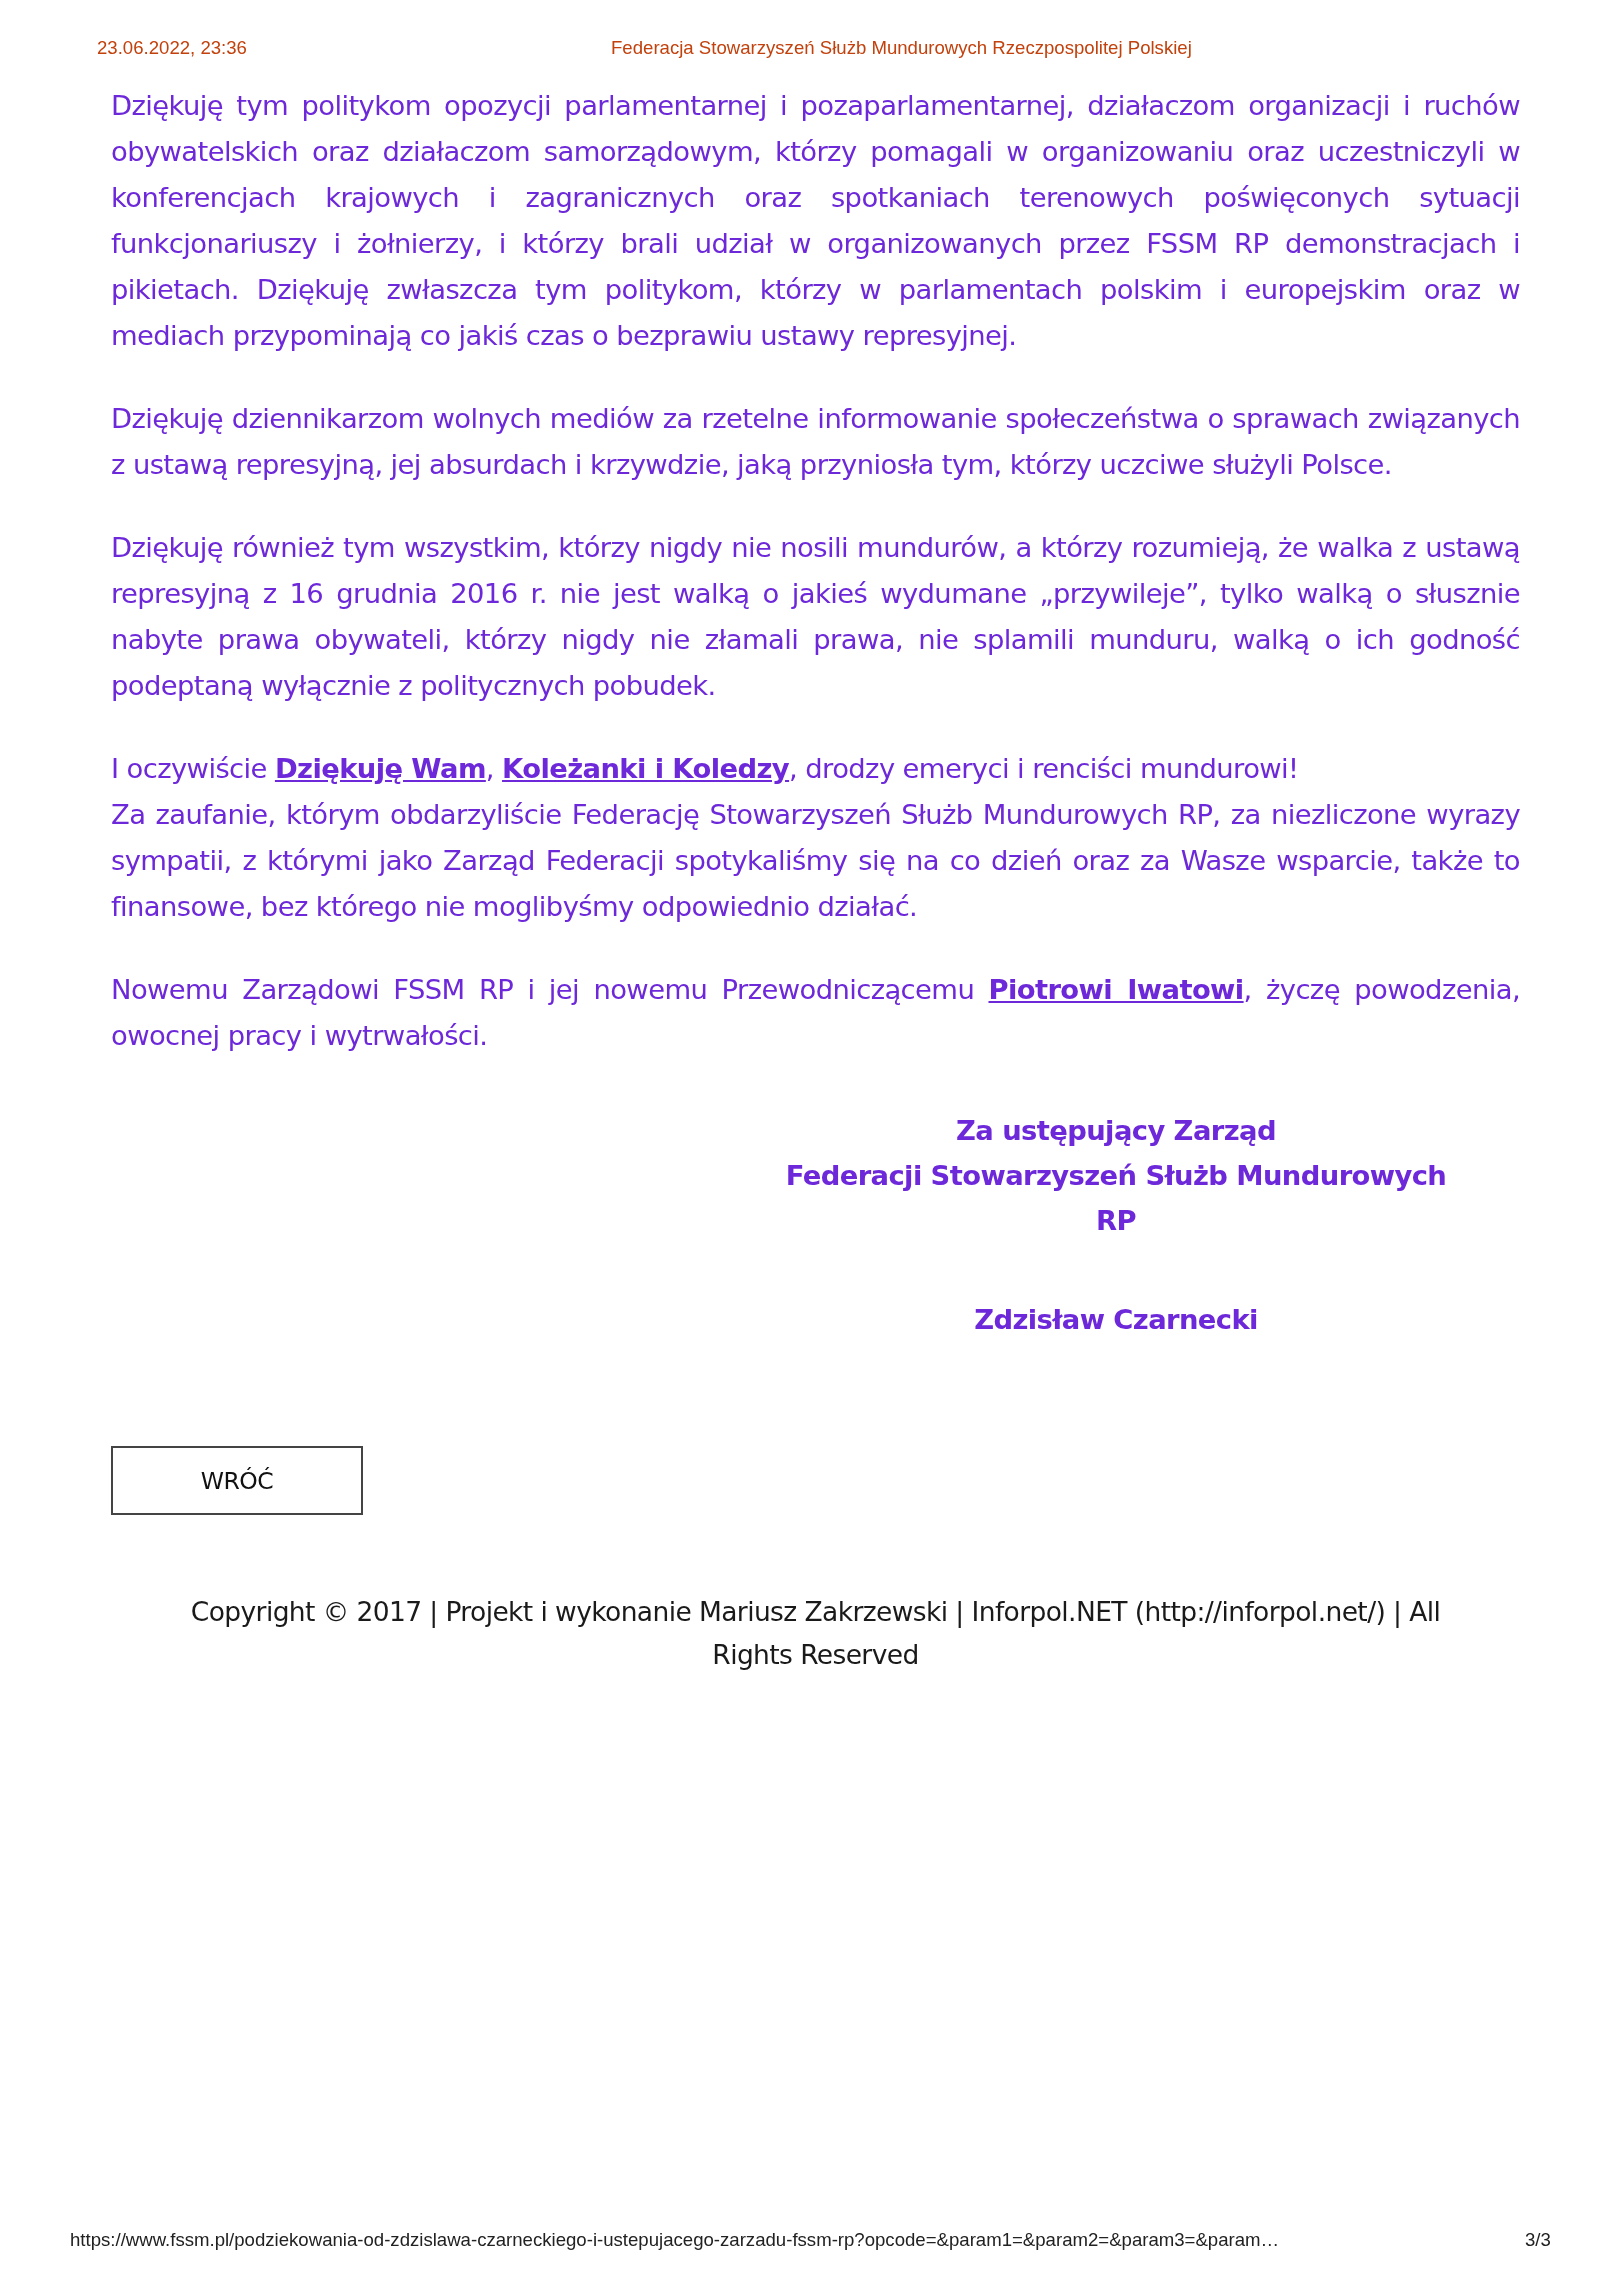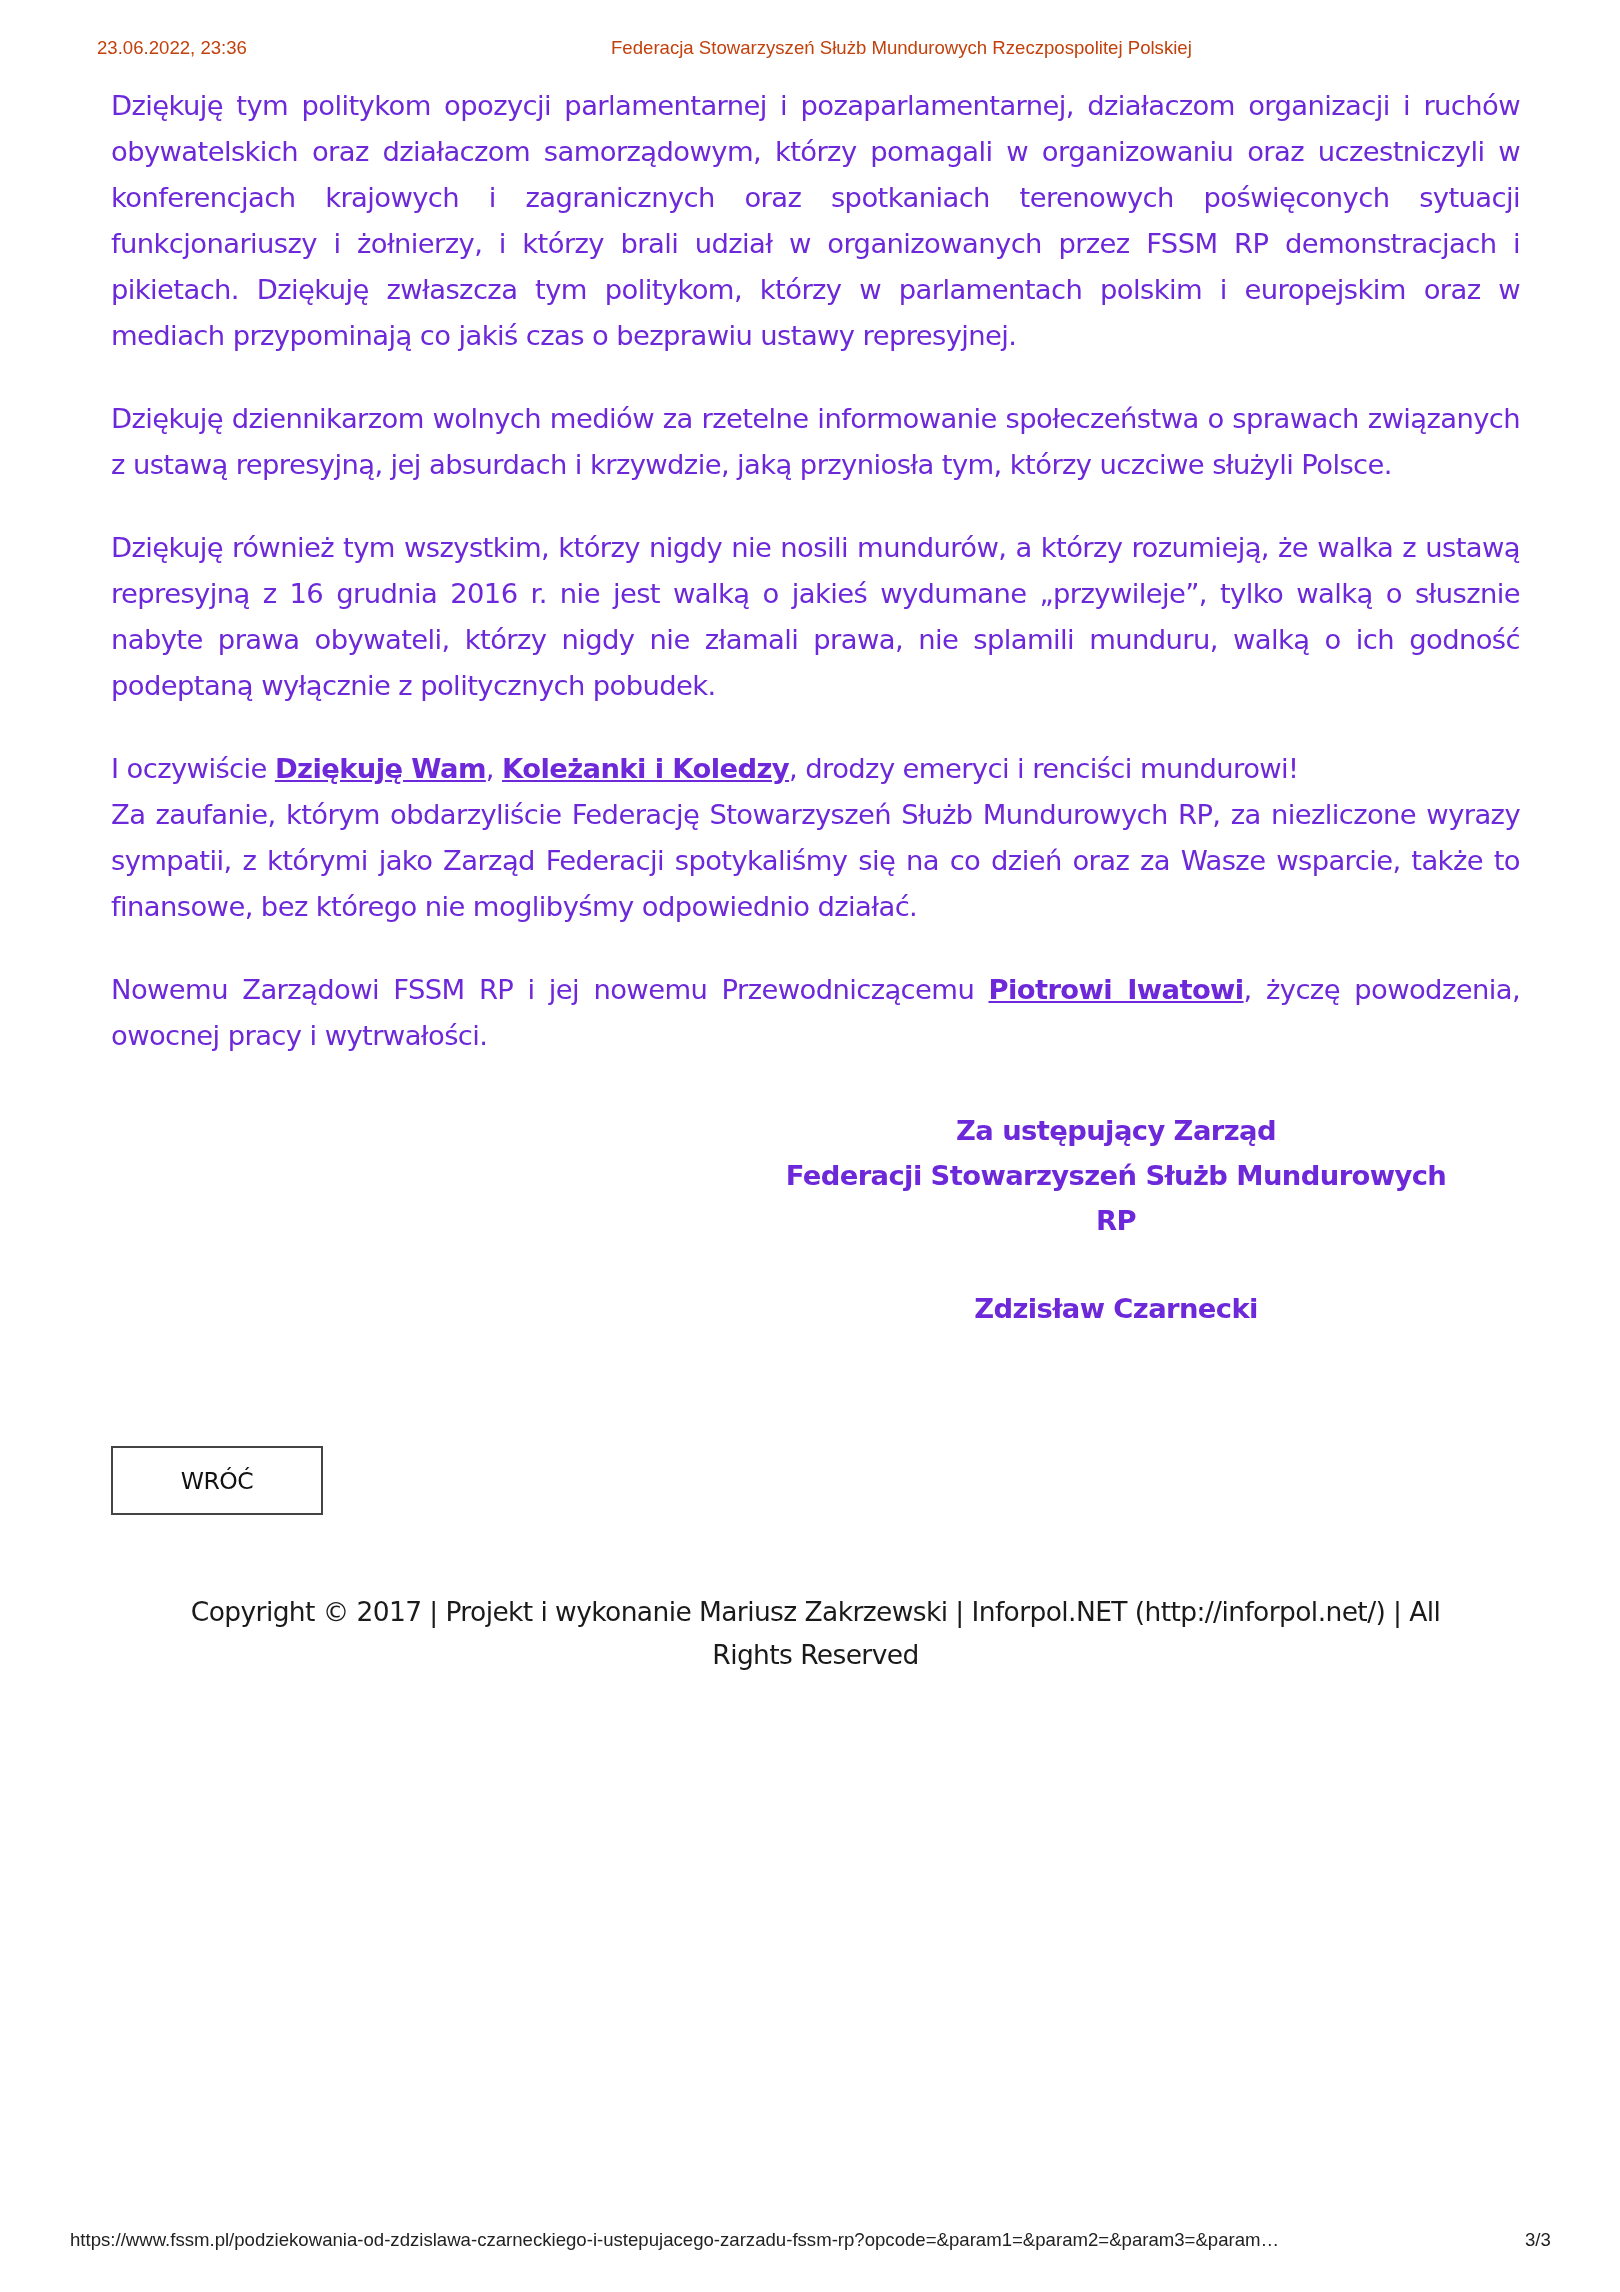--- a/index.html
+++ b/index.html
@@ -9,22 +9,22 @@
   .print-header .date { position: absolute; left: 70px; top: 0; }
   .print-header .title { position: absolute; left: 584px; top: 0; }
   .content { position: absolute; left: 111px; top: 83px; width: 1409px;
     font-family: "DejaVu Sans", sans-serif; font-size: 27.4px; line-height: 46px; color: #6d28d9;
     letter-spacing: -0.6px; }
   .para { text-align: justify; margin: 0 0 37px 0; }
   .para.last-left { text-align-last: left; }
   .para b { font-weight: bold; text-decoration: underline; }
   .signature { margin-top: 49px; text-align: center; font-weight: bold; margin-left: 667px; width: 676px; }
   .signature .line { display: block; line-height: 45px; }
-  .signature .name { margin-top: 43px; }
-  .back-btn { position: absolute; left: 111px; top: 1446px; width: 212px; height: 69px;
+  .signature .name { margin-top: 54px; }
+  .back-btn { position: absolute; left: 111px; top: 1446px; width: 252px; height: 69px;
     border: 2px solid #444; background: #fff; box-sizing: border-box;
     display: flex; align-items: center; justify-content: center;
     font-family: "DejaVu Sans", sans-serif; font-size: 23.5px; color: #111; cursor: pointer; letter-spacing: -0.5px;}
   .copyright { position: absolute; left: 111px; top: 1590px; width: 1409px; text-align: center;
     font-family: "DejaVu Sans", sans-serif; font-size: 26.5px; line-height: 43px; color: #1a1a1a; letter-spacing: -0.6px; }
   .print-footer { position: absolute; top: 2229px; left: 0; width: 1352px; height: 29px;
     font-family: "Liberation Sans", sans-serif; font-size: 18.6px; color: #222; }
   .print-footer .url { position: absolute; left: 70px; top: 0; }
   .print-footer .page { position: absolute; left: 1525px; top: 0; }
 </style>

